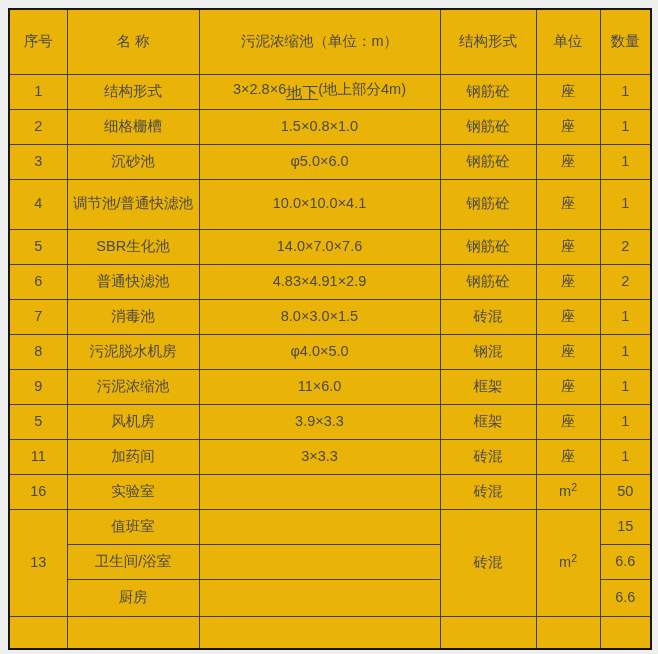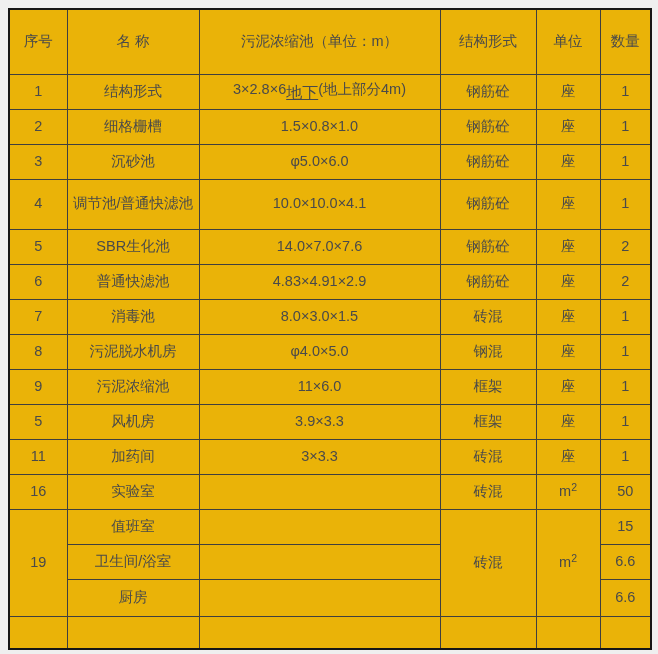--- a/index.html
+++ b/index.html
@@ -159,21 +159,21 @@
       </tr>
       <tr class="r">
         <td>16</td>
         <td>实验室</td>
         <td></td>
         <td>砖混</td>
         <td><span>m</span><sup class="u2">2</sup></td>
         <td>50</td>
       </tr>
       <tr class="r">
-        <td rowspan="3">19</td>
+        <td rowspan="3">13</td>
         <td>值班室</td>
         <td></td>
         <td rowspan="3">砖混</td>
         <td rowspan="3"><span>m</span><sup class="u2">2</sup></td>
         <td>15</td>
       </tr>
       <tr class="r">
         <td>卫生间/浴室</td>
         <td></td>
         <td>6.6</td>

